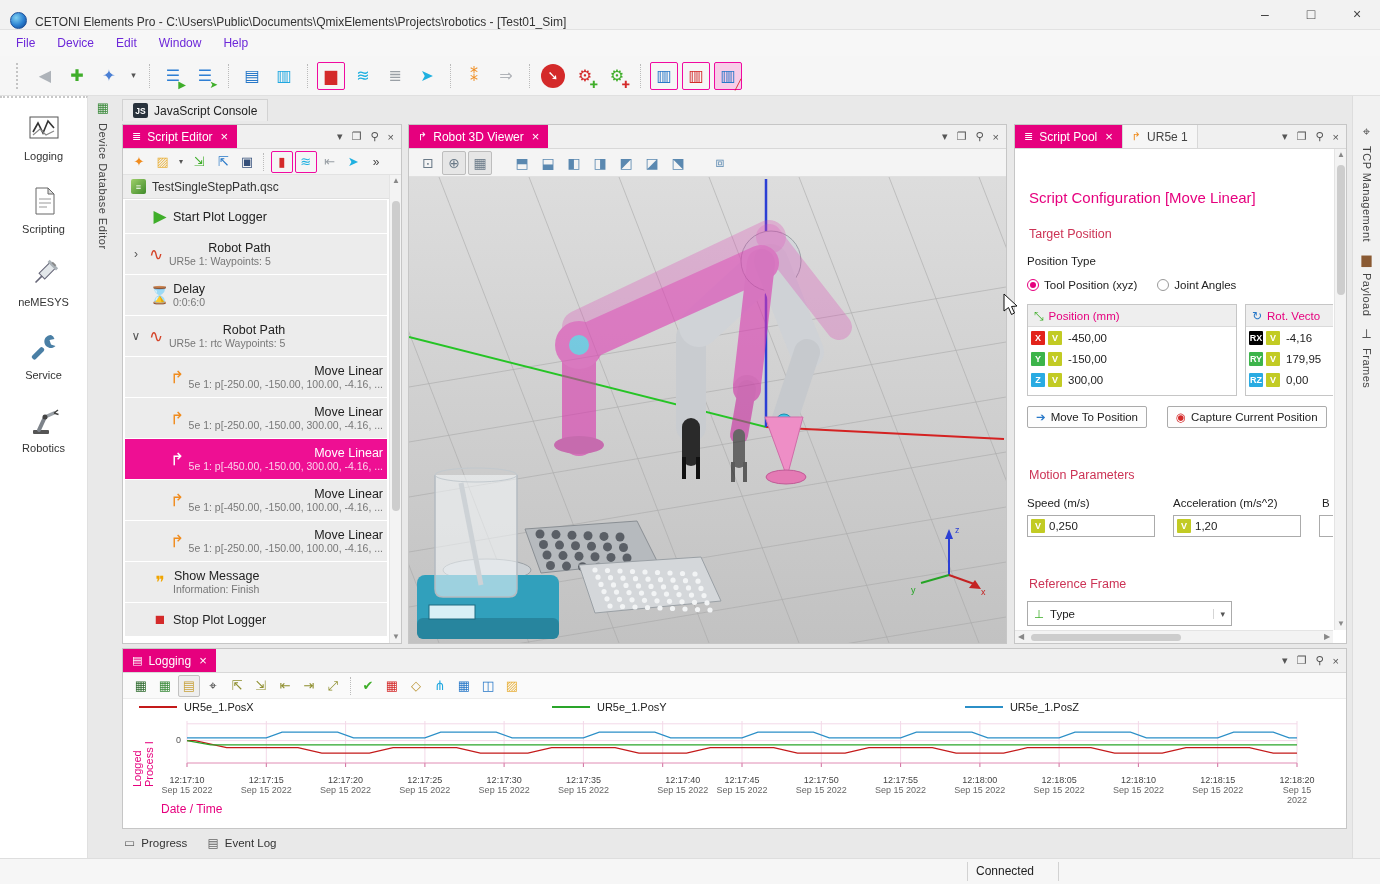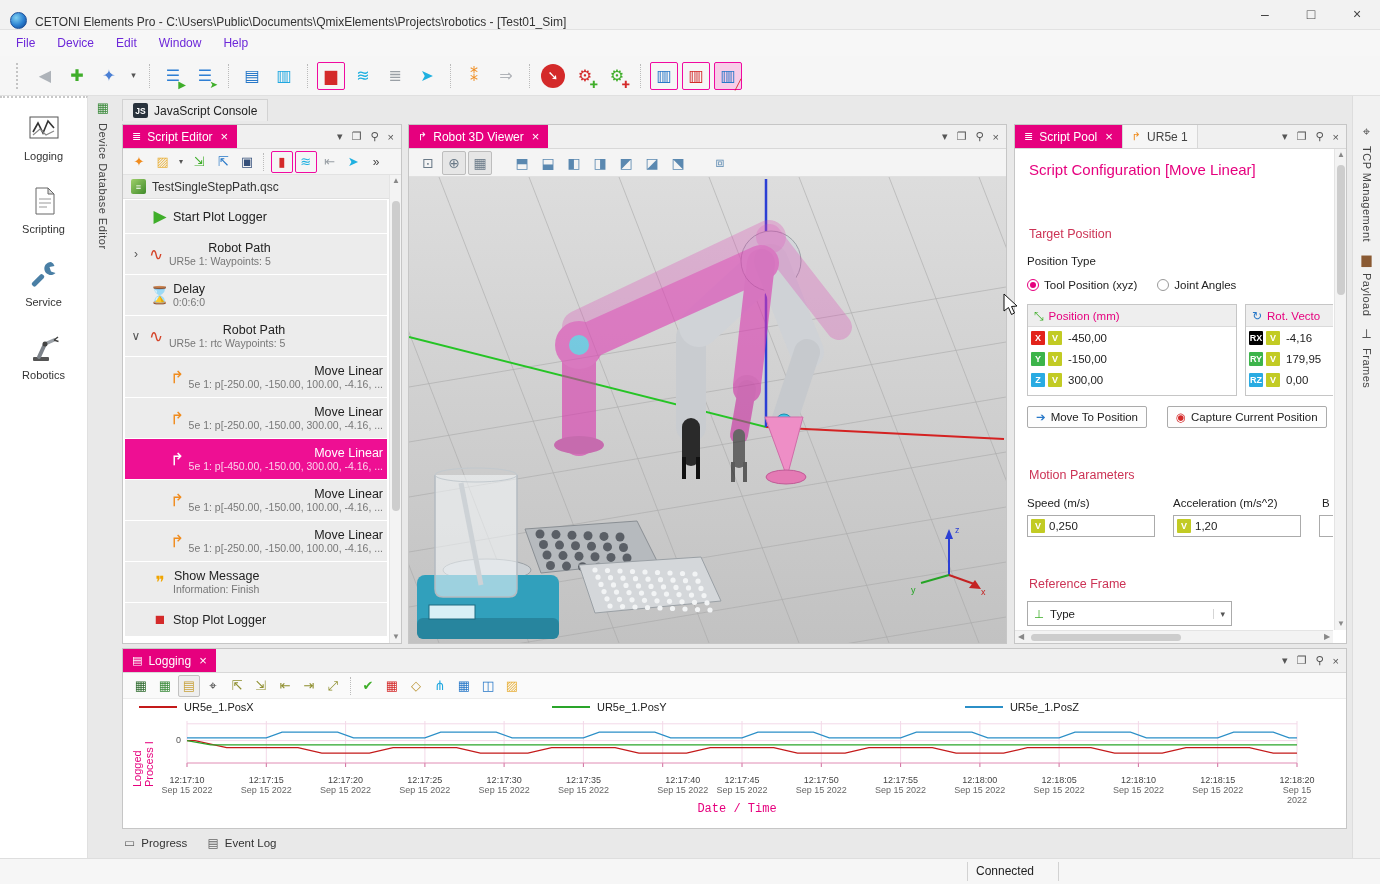--- a/index.html
+++ b/index.html
@@ -102,21 +102,21 @@
                 border-bottom:1px solid #e0e0e0; display:flex; align-items:center; padding-left:6px; }
   .vbtn { width:24px; height:24px; margin:0 1px; display:flex; align-items:center; justify-content:center;
           font-size:14px; border:1px solid transparent; border-radius:2px; }
   .vbtn.pressed { border-color:#bdbdbd; background:#e6e6e6; }
   .vbtn.gap { width:14px; }
   .scene-wrap { position:absolute; left:0; top:52px; right:0; bottom:0; overflow:hidden; }
 
   
   .pool-body { position:absolute; left:0; top:24px; right:13px; bottom:13px; overflow:hidden;
                background:#fff; }
-  .pool-title { position:absolute; left:14px; top:12px; color:#e6007e; font-size:15px; }
+  .pool-title { position:absolute; left:14px; top:40px; color:#e6007e; font-size:15px; }
   .pool-section { position:absolute; color:#cc3355; font-size:12.5px; }
   .plabel { position:absolute; font-size:11.5px; color:#222; }
   .radio-row { position:absolute; left:12px; top:130px; display:flex; gap:20px; align-items:center; }
   .radio { display:flex; align-items:center; gap:5px; font-size:11.5px; }
   .rdot { width:12px; height:12px; border:1px solid #999; border-radius:50%; background:#fff;
           position:relative; }
   .rdot.on { border-color:#e6007e; }
   .rdot.on::after { content:""; position:absolute; left:2px; top:2px; width:6px; height:6px;
                     border-radius:50%; background:#e6007e; }
   .grp { position:absolute; border:1px solid #c6c6c6; background:#fff; overflow:hidden; }
@@ -159,22 +159,22 @@
   .leg-line { width:38px; height:2px; display:inline-block; }
   .leg-label { font-size:11px; color:#222; }
   .chart-wrap { position:absolute; left:38px; top:68px; width:1152px; height:56px; }
   #y-zero { position:absolute; left:2px; width:18px; text-align:right; font-size:9px; color:#555; }
   .ylabel { position:absolute; left:8px; top:62px; height:76px; writing-mode:vertical-rl;
             transform:rotate(180deg); font-size:11px; color:#e6007e; }
   #xticks { position:absolute; left:38px; top:126px; width:1152px; height:26px; }
   .xtick { position:absolute; transform:translateX(-50%); text-align:center; color:#444; }
   .xtick .t1 { font-size:9px; }
   .xtick .t2 { font-size:9px; color:#666; }
-  .xlabel { position:absolute; left:38px; top:153px; width:1152px; text-align:center; color:#e6007e;
-            font-size:12px;font-family:Liberation Mono, monospace; }
+  .xlabel { position:absolute; left:38px; top:153px; width:1152px; text-align:left; color:#e6007e;
+            font-size:12px; }
 
   
   .bottom-btns { left:124px; top:836px; display:flex; gap:20px; align-items:center; }
   .flat-btn { display:flex; align-items:center; gap:6px; font-size:11.5px; color:#333; }
   .flat-btn .ico { color:#666; font-size:12px; }
   .statusbar { left:0; top:858px; width:1380px; height:26px; background:#f6f6f6;
                border-top:1px solid #dedede; }
   .status-div { position:absolute; top:3px; width:1px; height:19px; background:#d2d2d2; }
   .js-tab { left:122px; top:99px; height:22px; display:flex; align-items:center; gap:6px;
             background:#ededed; border:1px solid #d2d2d2; border-bottom:none; padding:0 10px; }
@@ -350,20 +350,31 @@
     </div>
     <div class="side-item">
       <svg viewBox="0 0 34 34">
           <path d="M9,4 h12 l6,6 v20 h-18 z" fill="#fff" stroke="#666"></path>
           <path d="M21,4 l6,6 h-6 z" fill="#dcdcdc" stroke="#666"></path>
           <line x1="12" y1="15" x2="24" y2="15" stroke="#999"></line>
           <line x1="12" y1="19" x2="24" y2="19" stroke="#999"></line>
           <line x1="12" y1="23" x2="20" y2="23" stroke="#999"></line>
         </svg>
       <span class="side-label">Scripting</span>
+    </div>
+    <div class="side-item">
+      <svg viewBox="0 0 34 34">
+          <g transform="rotate(45 17 17)">
+            <rect x="13" y="5" width="8" height="15" fill="#e3e7ea" stroke="#667"></rect>
+            <rect x="11" y="3" width="12" height="3" fill="#aab2b8"></rect>
+            <rect x="14.5" y="2" width="5" height="2" fill="#888"></rect>
+            <line x1="17" y1="20" x2="17" y2="29" stroke="#667" stroke-width="1.6"></line>
+          </g>
+        </svg>
+      <span class="side-label">neMESYS</span>
     </div>
     <div class="side-item">
       <svg viewBox="0 0 34 34">
           <path d="M24,5 a6.5,6.5 0 1 0 4.5,11 l-4.5,-1.5 -1.5,-4.5 5,-1 a6.5,6.5 0 0 0 -3.5,-4 z" fill="#4a7fa5"></path>
           <rect x="4" y="21" width="15" height="5" rx="2" transform="rotate(-45 11 24)" fill="#4a7fa5"></rect>
         </svg>
       <span class="side-label">Service</span>
     </div>
     <div class="side-item">
       <svg viewBox="0 0 34 34">

